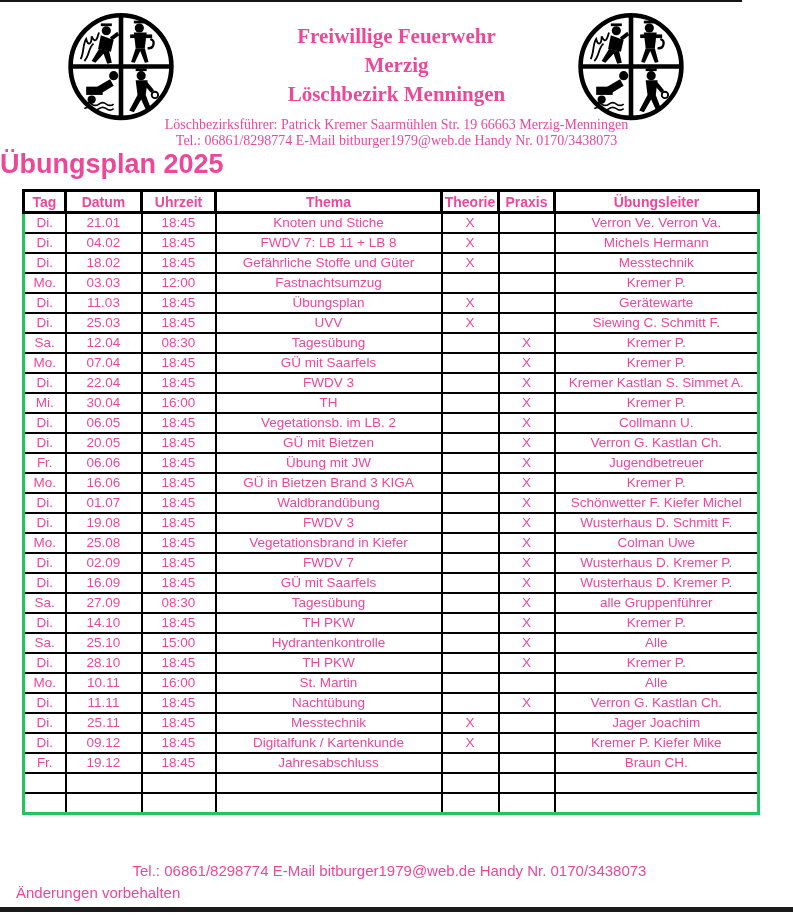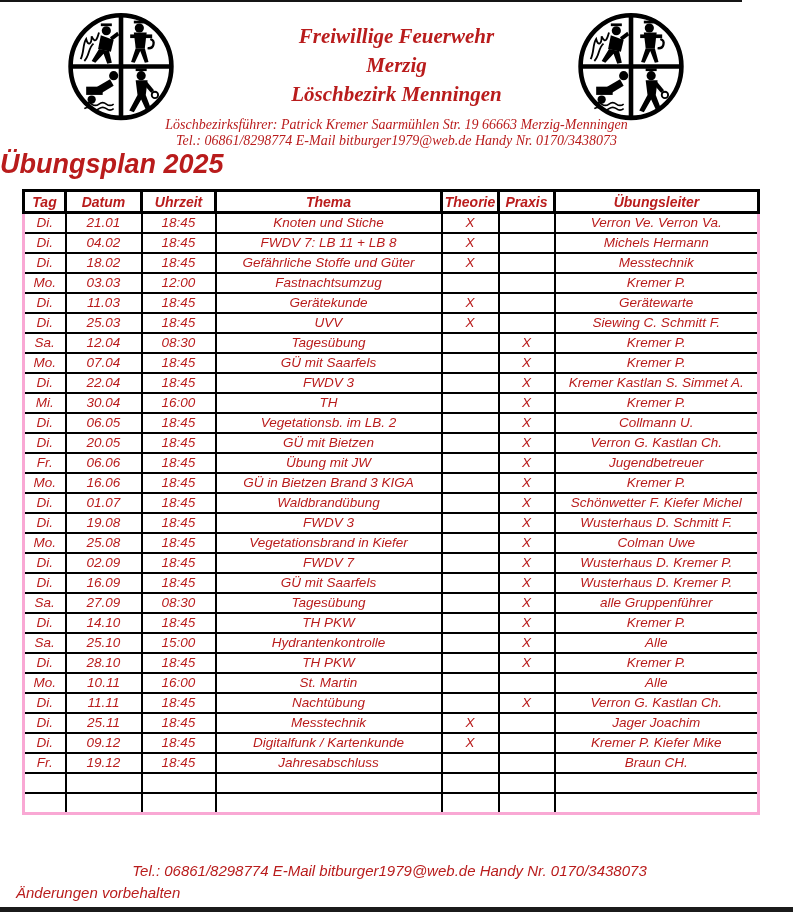--- a/index.html
+++ b/index.html
@@ -3,22 +3,21 @@
 <meta charset="utf-8">
 <style>
   html,body{margin:0;padding:0;background:#e8e8e8;}
   .page{
     position:relative;
     width:793px;height:916px;
     margin:0 auto;
     background:#ffffff;
     overflow:hidden;
     font-family:"Liberation Sans","DejaVu Sans",sans-serif;
-    color:#b91c1c;
-    font-style:italic;
+    color:#ec4899;
   }
   .top-line{position:absolute;top:0;left:0;width:742px;height:2px;background:#151515;}
   .bottom-bar{position:absolute;top:907px;left:0;width:793px;height:5px;background:#1b1b1b;}
 
   .logo{position:absolute;top:10px;width:110px;height:113px;}
   .logo-left{left:66px;}
   .logo-right{left:576px;}
 
   .org-block{
     position:absolute;top:22px;left:0;width:100%;
@@ -34,21 +33,21 @@
   }
   .page-title{
     position:absolute;top:149px;left:0;width:100%;
     text-align:left;font-weight:bold;font-size:27px;
   }
 
   table.schedule{
     position:absolute;left:22px;top:189px;width:735px;
     border-collapse:collapse;table-layout:fixed;
     background:#fff;
-    border:3px solid #f9a8d4;
+    border:3px solid #22c55e;
     padding-left:35px;
   }
   table.schedule th{
     border:3px solid #000;
     font-size:14px;font-weight:bold;
     height:17px;padding:1px 0;
     overflow:hidden;white-space:nowrap;
   }
   table.schedule td{
     border:2px solid #000;
@@ -229,21 +228,21 @@
           <td>12:00</td>
           <td>Fastnachtsumzug</td>
           <td></td>
           <td></td>
           <td>Kremer P.</td>
         </tr>
         <tr>
           <td>Di.</td>
           <td>11.03</td>
           <td>18:45</td>
-          <td>Gerätekunde</td>
+          <td>Übungsplan</td>
           <td>X</td>
           <td></td>
           <td>Gerätewarte</td>
         </tr>
         <tr>
           <td>Di.</td>
           <td>25.03</td>
           <td>18:45</td>
           <td>UVV</td>
           <td>X</td>

